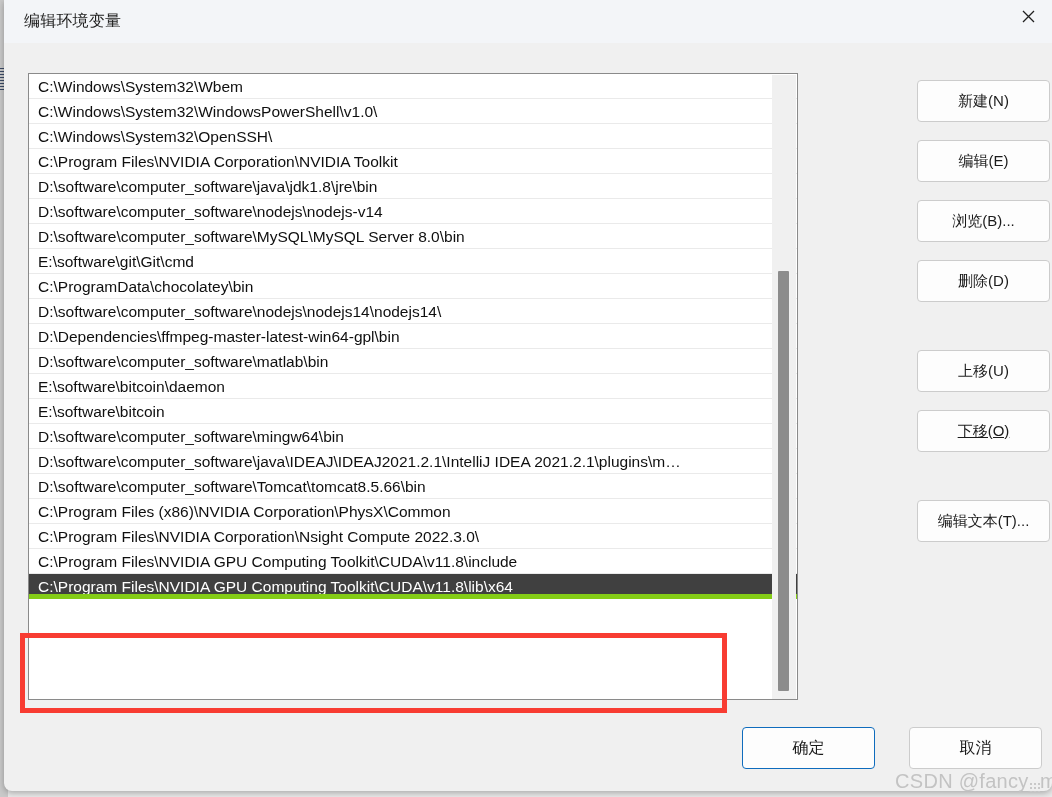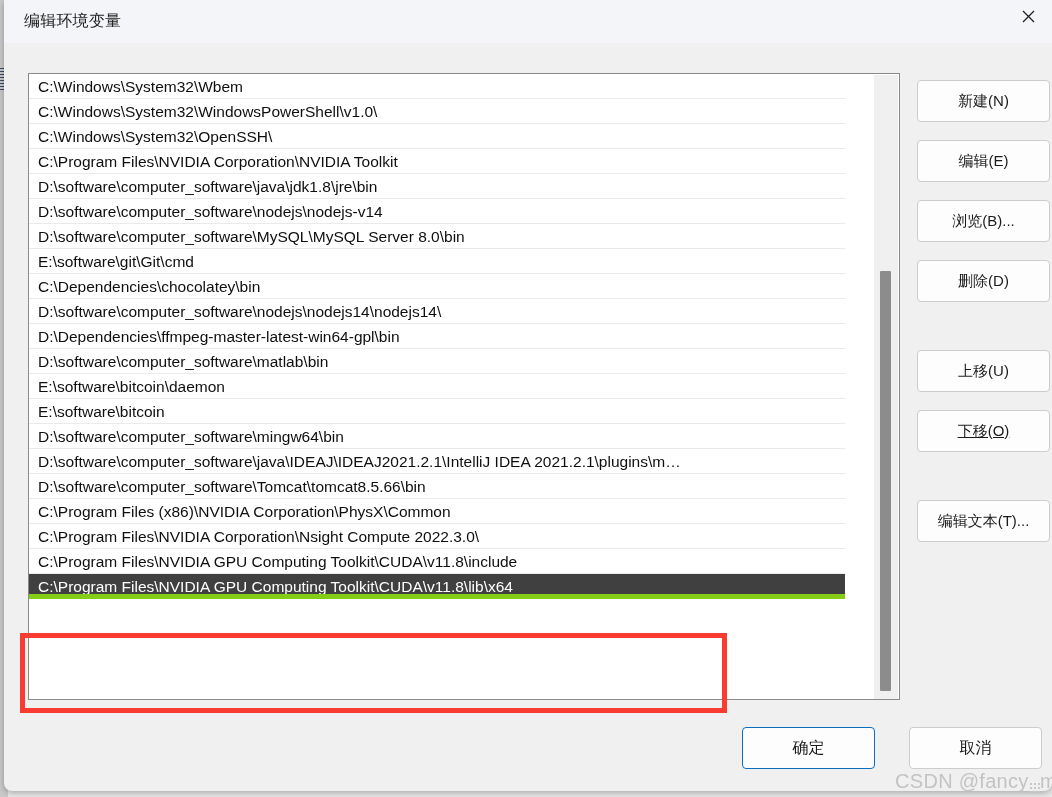--- a/index.html
+++ b/index.html
@@ -69,21 +69,21 @@
     align-items: center;
     justify-content: center;
     cursor: default;
   }
   .close-btn svg { display: block; }
 
   
   .listbox {
     position: absolute;
     left: 24px; top: 73px;
-    width: 872px;
+    width: 770px;
     height: 627px;
     background: #ffffff;
     border: 1px solid #8a8a8a;
     box-sizing: border-box;
     overflow: hidden;
   }
   .list-rows {
     position: absolute;
     left: 0; top: 0;
     width: 816px;
@@ -235,21 +235,21 @@
     <div class="listbox">
       <div class="list-rows" id="list-rows">
           <div class="row">C:\Windows\System32\Wbem</div>
           <div class="row">C:\Windows\System32\WindowsPowerShell\v1.0\</div>
           <div class="row">C:\Windows\System32\OpenSSH\</div>
           <div class="row">C:\Program Files\NVIDIA Corporation\NVIDIA Toolkit</div>
           <div class="row">D:\software\computer_software\java\jdk1.8\jre\bin</div>
           <div class="row">D:\software\computer_software\nodejs\nodejs-v14</div>
           <div class="row">D:\software\computer_software\MySQL\MySQL Server 8.0\bin</div>
           <div class="row">E:\software\git\Git\cmd</div>
-          <div class="row">C:\Dependencies\chocolatey\bin</div>
+          <div class="row">C:\ProgramData\chocolatey\bin</div>
           <div class="row">D:\software\computer_software\nodejs\nodejs14\nodejs14\</div>
           <div class="row">D:\Dependencies\ffmpeg-master-latest-win64-gpl\bin</div>
           <div class="row">D:\software\computer_software\matlab\bin</div>
           <div class="row">E:\software\bitcoin\daemon</div>
           <div class="row">E:\software\bitcoin</div>
           <div class="row">D:\software\computer_software\mingw64\bin</div>
           <div class="row">D:\software\computer_software\java\IDEAJ\IDEAJ2021.2.1\IntelliJ IDEA 2021.2.1\plugins\m…</div>
           <div class="row">D:\software\computer_software\Tomcat\tomcat8.5.66\bin</div>
           <div class="row">C:\Program Files (x86)\NVIDIA Corporation\PhysX\Common</div>
           <div class="row">C:\Program Files\NVIDIA Corporation\Nsight Compute 2022.3.0\</div>

